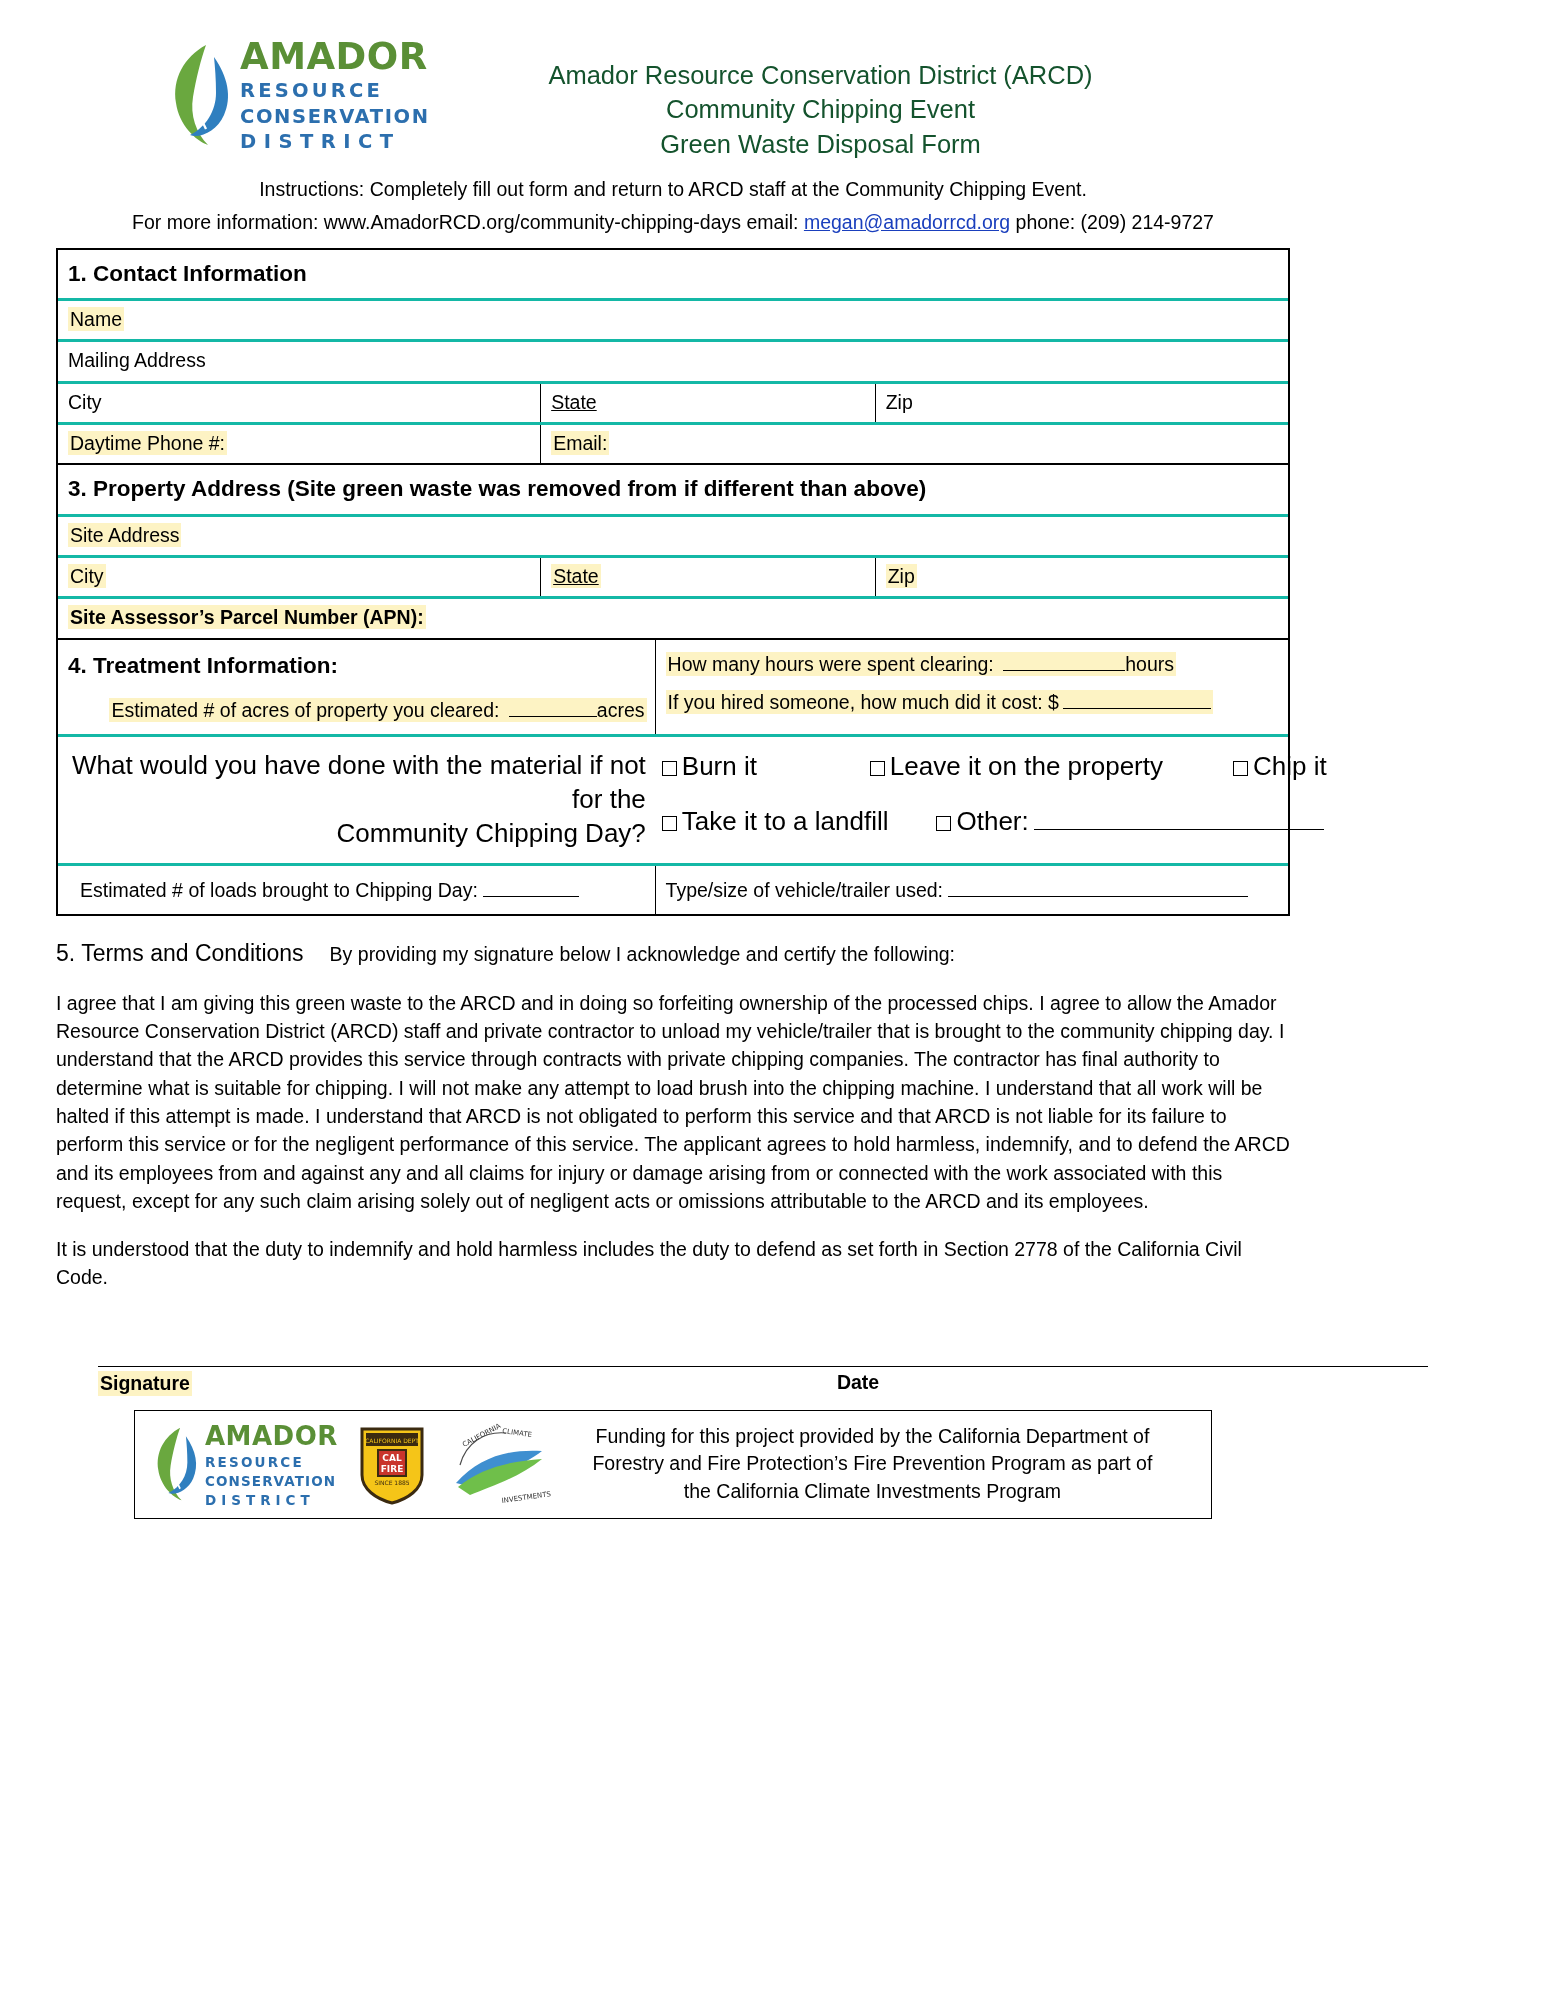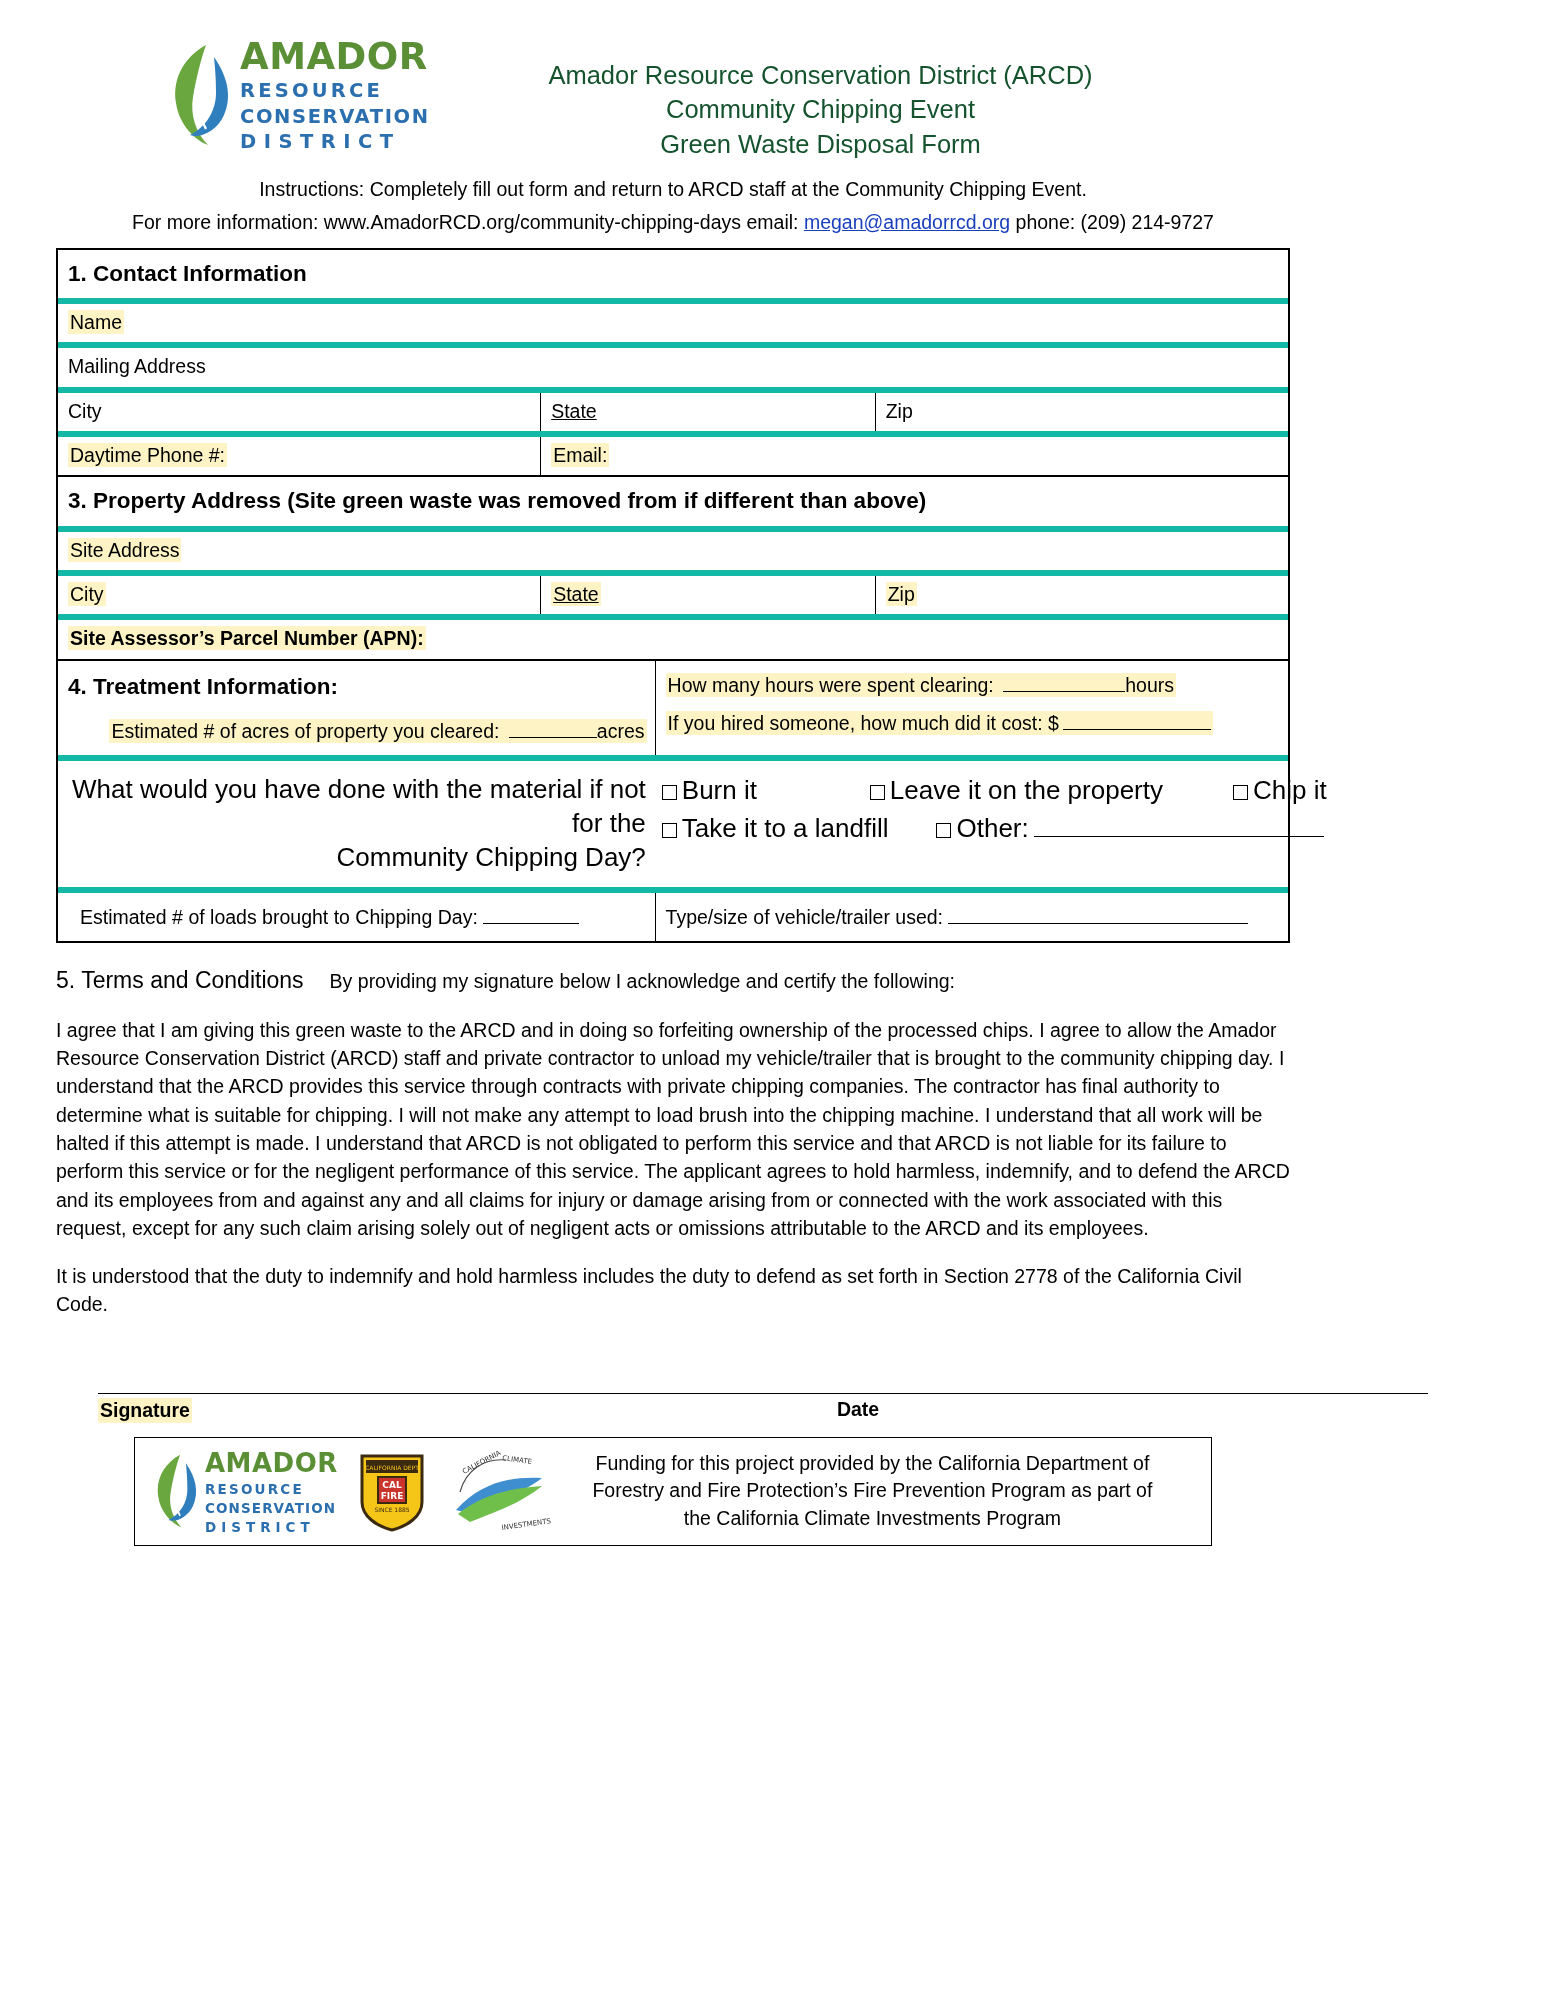--- a/index.html
+++ b/index.html
@@ -98,21 +98,21 @@
   }
 
   
   .form {
     margin-top: 12px;
     border: 2px solid #000;
     border-bottom: none;
   }
   .row {
     display: flex;
-    border-bottom: 6px solid #14b8a6;
+    border-bottom: 3px solid #14b8a6;
     min-height: 30px;
   }
   .row.thick { border-bottom: 2px solid #000; }
   .cell {
     padding: 6px 8px 8px 10px;
     box-sizing: border-box;
     font-size: 19.5px;
     line-height: 1.25;
     position: relative;
   }
@@ -381,21 +381,21 @@
                 </span>
               <span class="opt opt-b">
                   <span class="box"></span>
                   <span>Leave it on the property</span>
                 </span>
               <span class="opt" style="margin-left:62px;">
                   <span class="box"></span>
                   <span>Chip it</span>
                 </span>
             </div>
-            <div class="opt-row" style="margin-top:3px;gap:48px;">
+            <div class="opt-row" style="margin-top:20px;gap:48px;">
               <span class="opt opt-a">
                   <span class="box"></span>
                   <span>Take it to a landfill</span>
                 </span>
               <span class="opt opt-b">
                   <span class="box"></span>
                   <span>Other:</span>
                   <span class="underline-fill" style="width:290px;"></span>
                 </span>
             </div>

